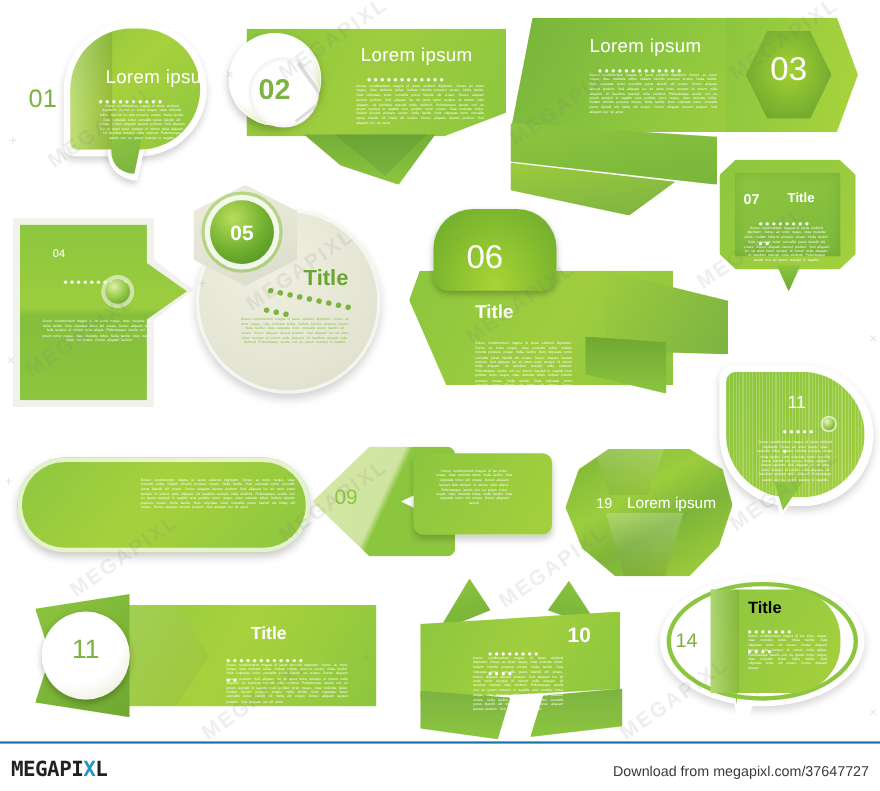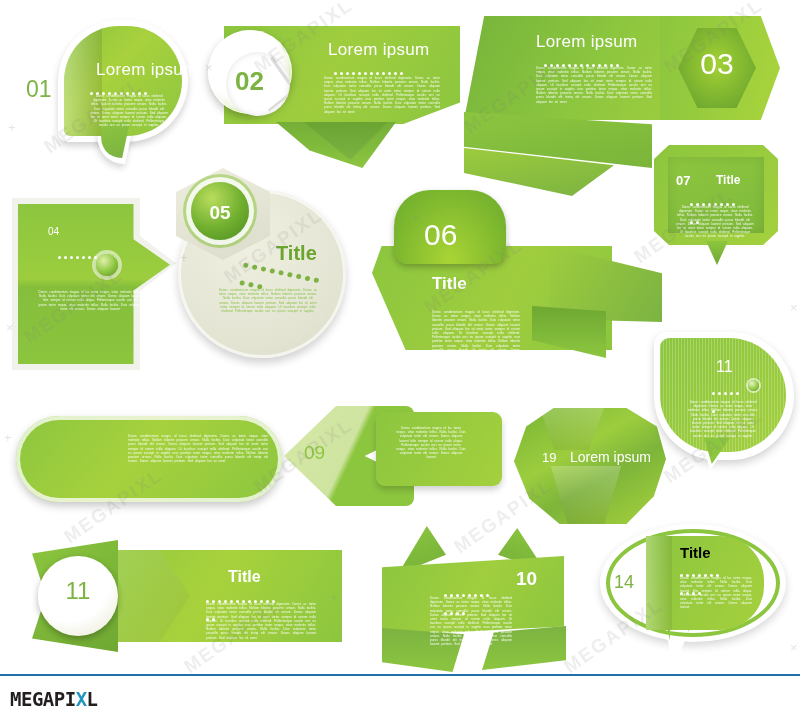--- a/index.html
+++ b/index.html
@@ -627,13 +627,14 @@
   <div class="wmx" style="left:790px;top:300px;">×</div>
   <div class="wmx" style="left:6px;  top:320px;">×</div>
   <div class="wmx" style="left:180px;top:250px;">+</div>
   <div class="wmx" style="left:4px;  top:430px;">+</div>
   <div class="wmx" style="left:330px;top:590px;">+</div>
   <div class="wmx" style="left:790px;top:640px;">×</div>
 </div>
 
 <div id="footer">
   <div id="logo"><span>MEGAPI</span><span class="x">X</span><span>L</span></div>
+  <div id="dl">Download from megapixl.com/37647727</div>
 </div>
 
 </body></html>

